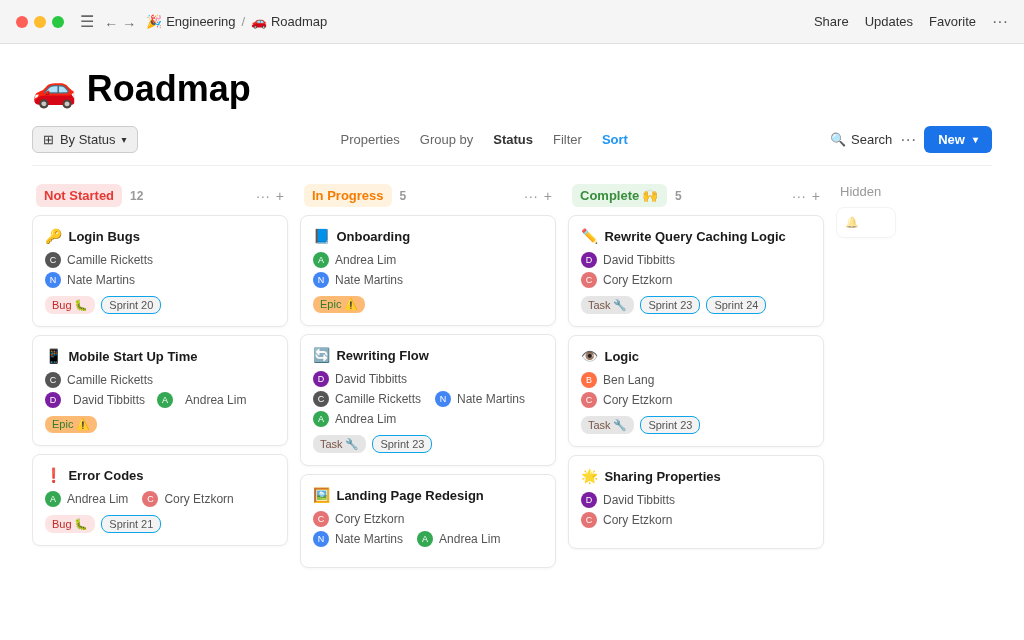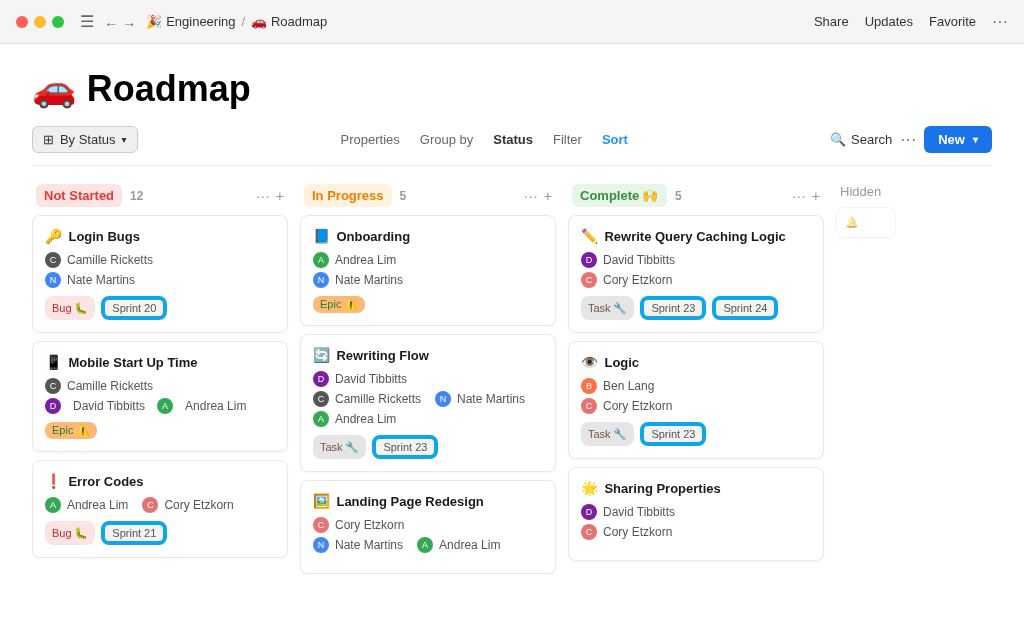--- a/index.html
+++ b/index.html
@@ -61,21 +61,21 @@
     .card-person { display: flex; align-items: center; gap: 6px; font-size: 12px; color: #555; }
     .avatar { width: 16px; height: 16px; border-radius: 50%; background: #ccc; display: inline-flex; align-items: center; justify-content: center; font-size: 9px; color: #fff; flex-shrink: 0; }
     .avatar-dark { background: #555; }
     .avatar-blue { background: #4285f4; }
     .card-people-row { display: flex; align-items: center; gap: 12px; }
     .card-tags { display: flex; gap: 6px; flex-wrap: wrap; margin-top: 4px; }
     .tag { display: inline-flex; align-items: center; gap: 3px; font-size: 11px; border-radius: 8px; padding: 2px 7px; font-weight: 500; }
     .tag-bug { background: #fce4e4; color: #c62828; }
     .tag-epic { background: #fdba74; color: #2e7d32; }
     .tag-task { background: #e5e5e5; color: #795548; }
-    .tag-sprint { background: #f3f3f3; color: #555; border: 4px solid #0ea5e9; }
+    .tag-sprint { background: #f3f3f3; color: #555; border: 1px solid #0ea5e9; }
 
     
     .not-started-header { background: #fce4e4; border-radius: 6px; padding: 4px 8px; display: inline-flex; align-items: center; }
     .in-progress-header { background: #fff3e0; border-radius: 6px; padding: 4px 8px; display: inline-flex; align-items: center; }
     .complete-header { background: #e8f5e9; border-radius: 6px; padding: 4px 8px; display: inline-flex; align-items: center; }
 
     
     .column-hidden { width: 60px; flex-shrink: 0; }
   </style>
 </head>

